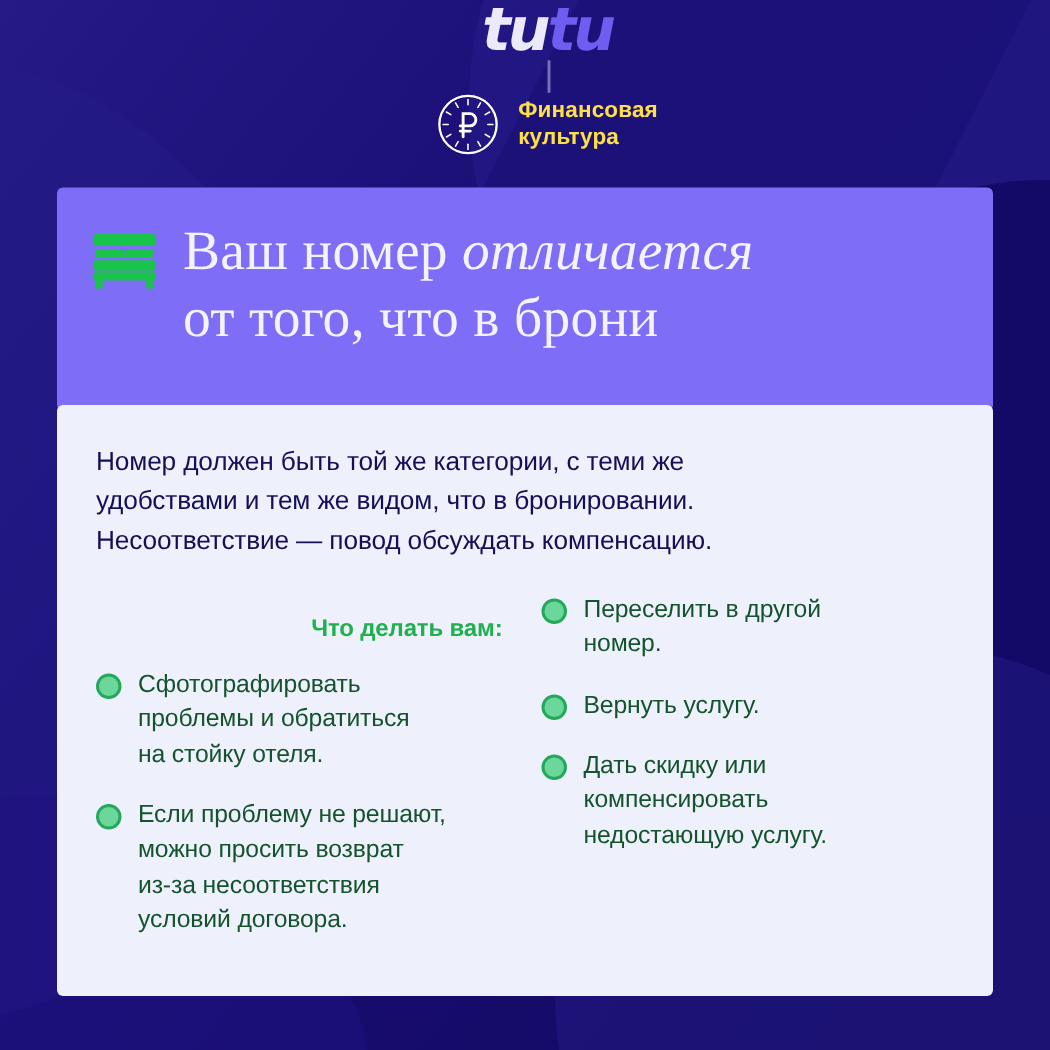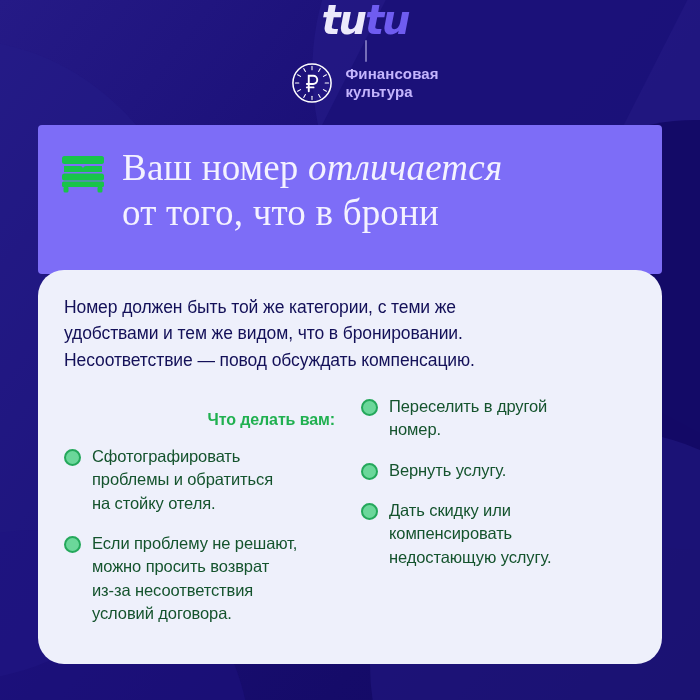--- a/index.html
+++ b/index.html
@@ -143,21 +143,21 @@
     align-items: center;
     gap: 12px;
   }
   .coin {
     width: 42px;
     height: 42px;
     flex: 0 0 42px;
     position: relative;
   }
   .fk-text {
-    color: #c4b5fd;
+    color: #fde047;
     font-size: 15px;
     font-weight: bold;
     line-height: 1.22;
     white-space: pre-line;
     letter-spacing: .1px;
   }
 
   
   .title-card {
     position: absolute;
@@ -192,21 +192,21 @@
 
   
   .content-card {
     position: absolute;
     top: 270px;
     left: 38px;
     width: 624px;
     height: 394px;
     box-sizing: border-box;
     background: #eef0fb;
-    border-radius: 26px;
+    border-radius: 4px;
     padding: 24px 30px 0 26px;
     z-index: 5;
   }
   .intro {
     color: #131058;
     font-size: 17.5px;
     line-height: 1.5;
     margin: 0 0 22px 0;
     white-space: pre-line;
     letter-spacing: -.1px;

